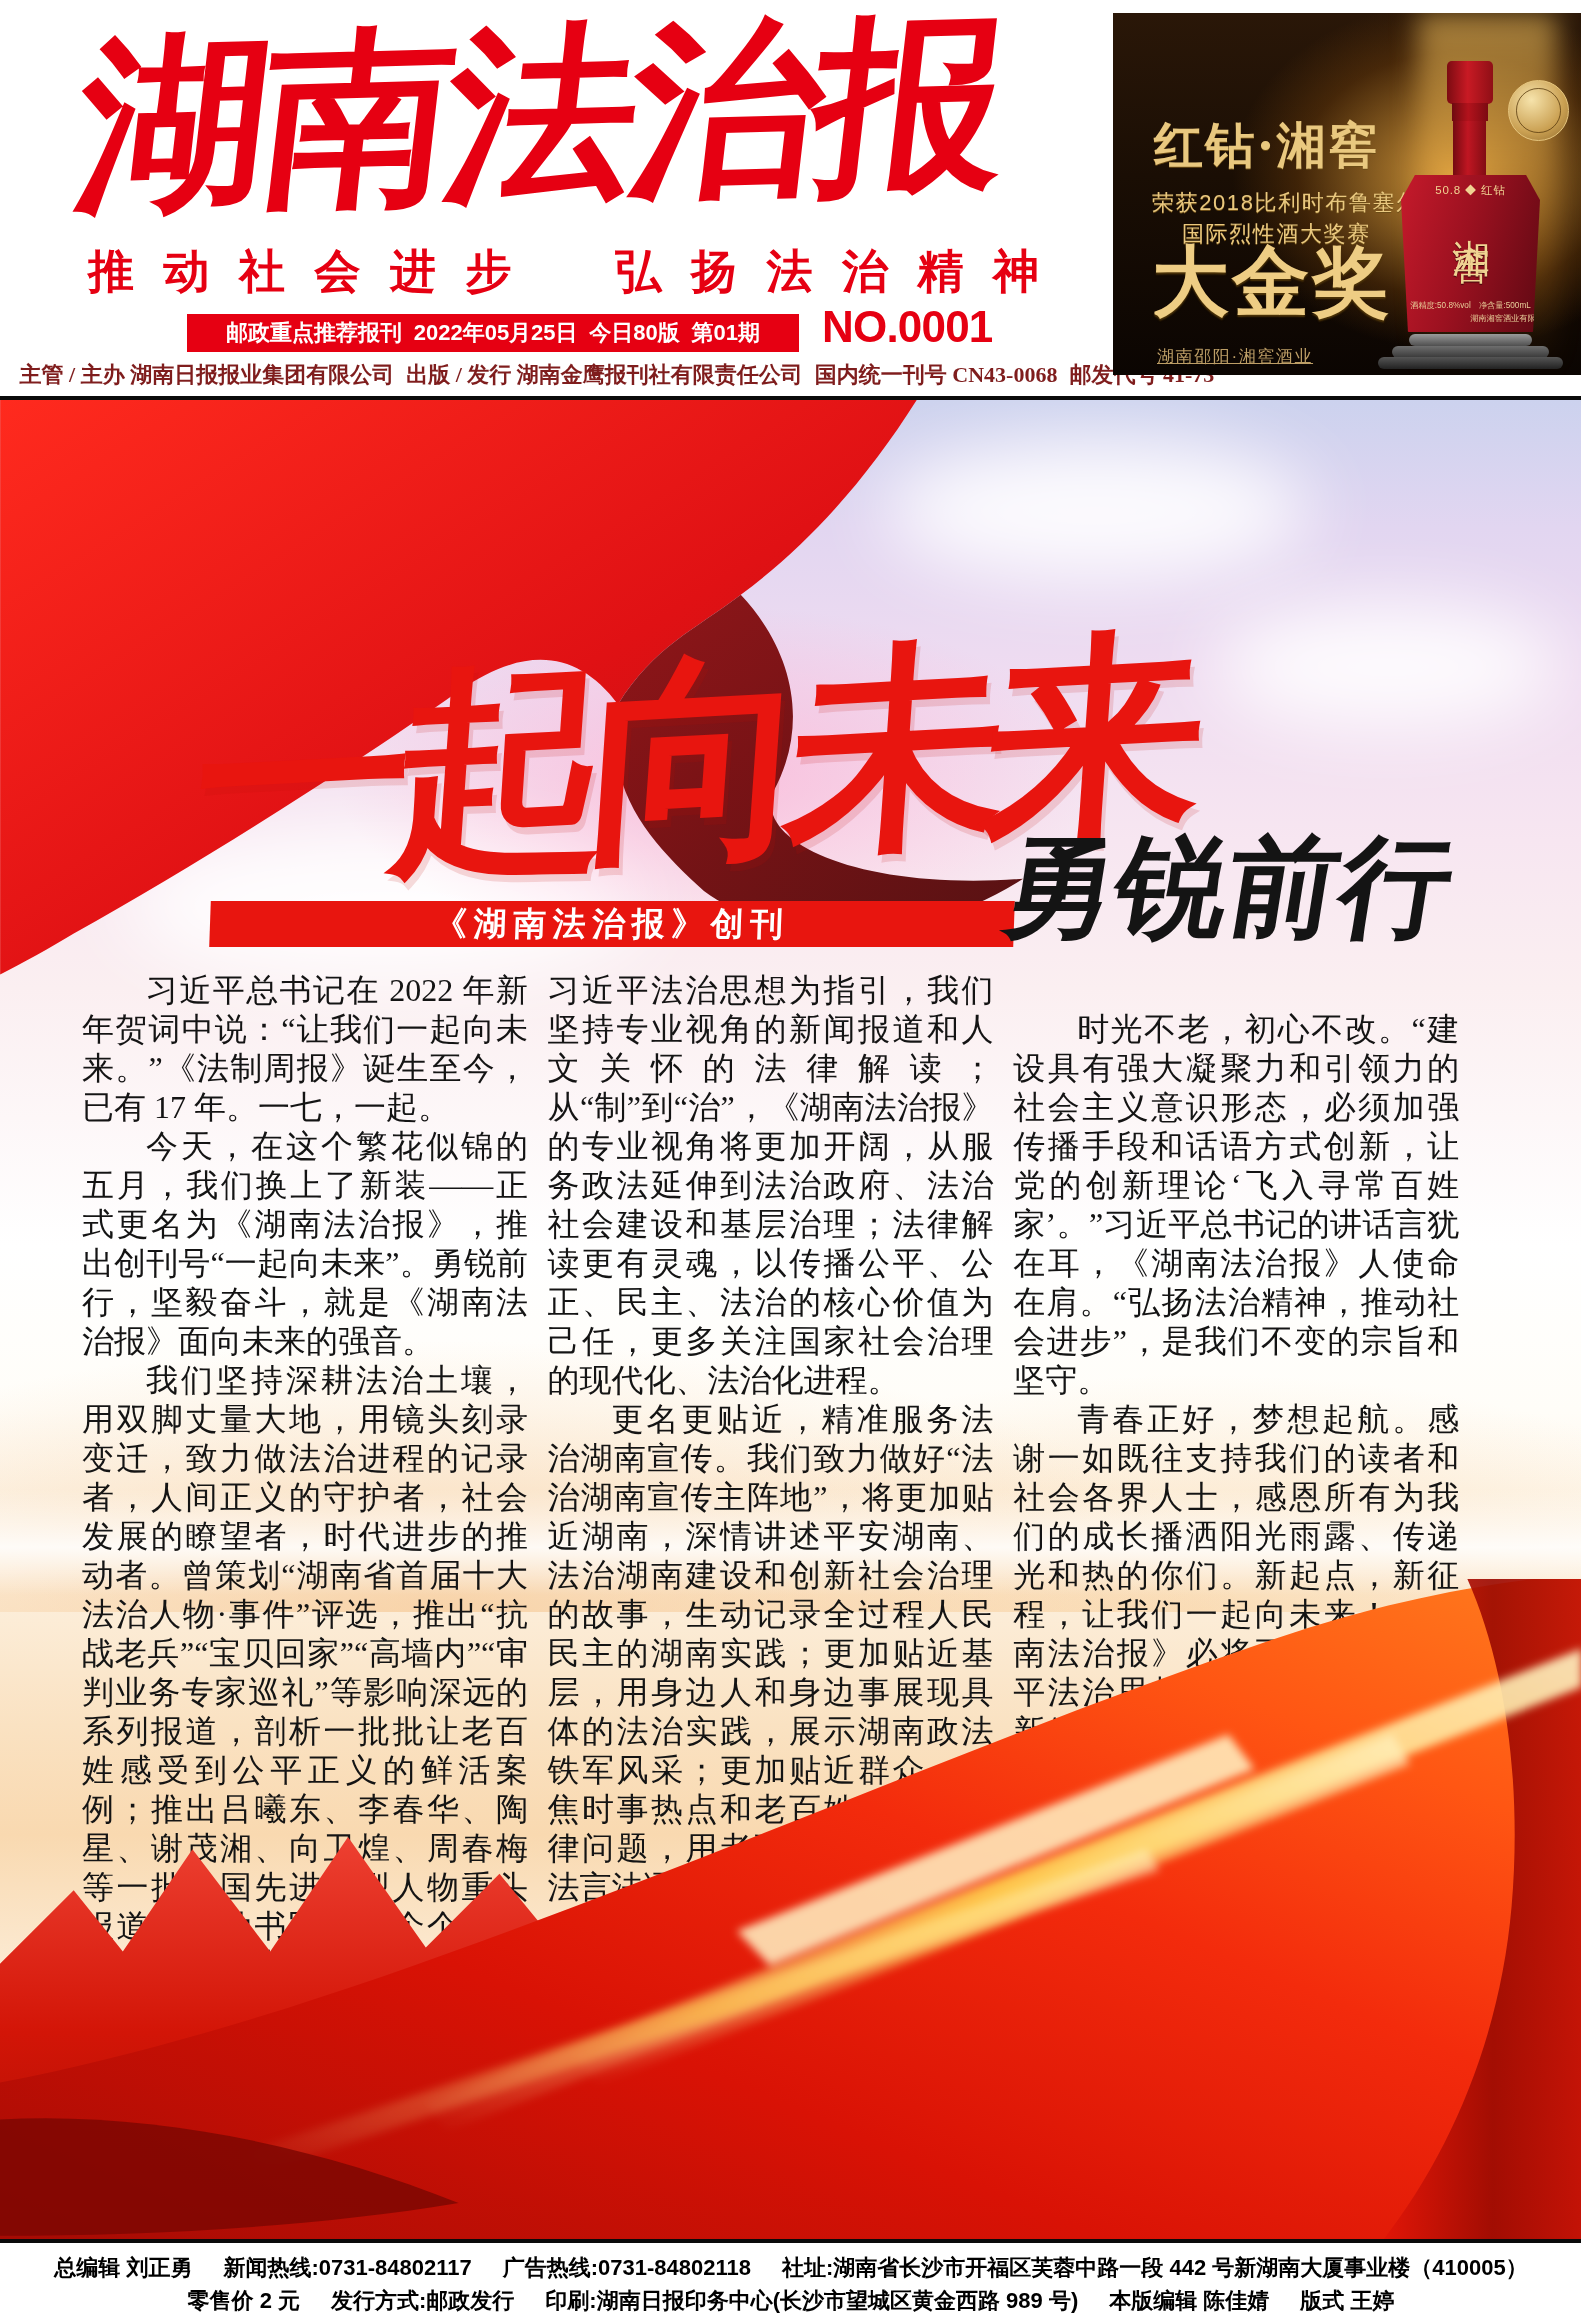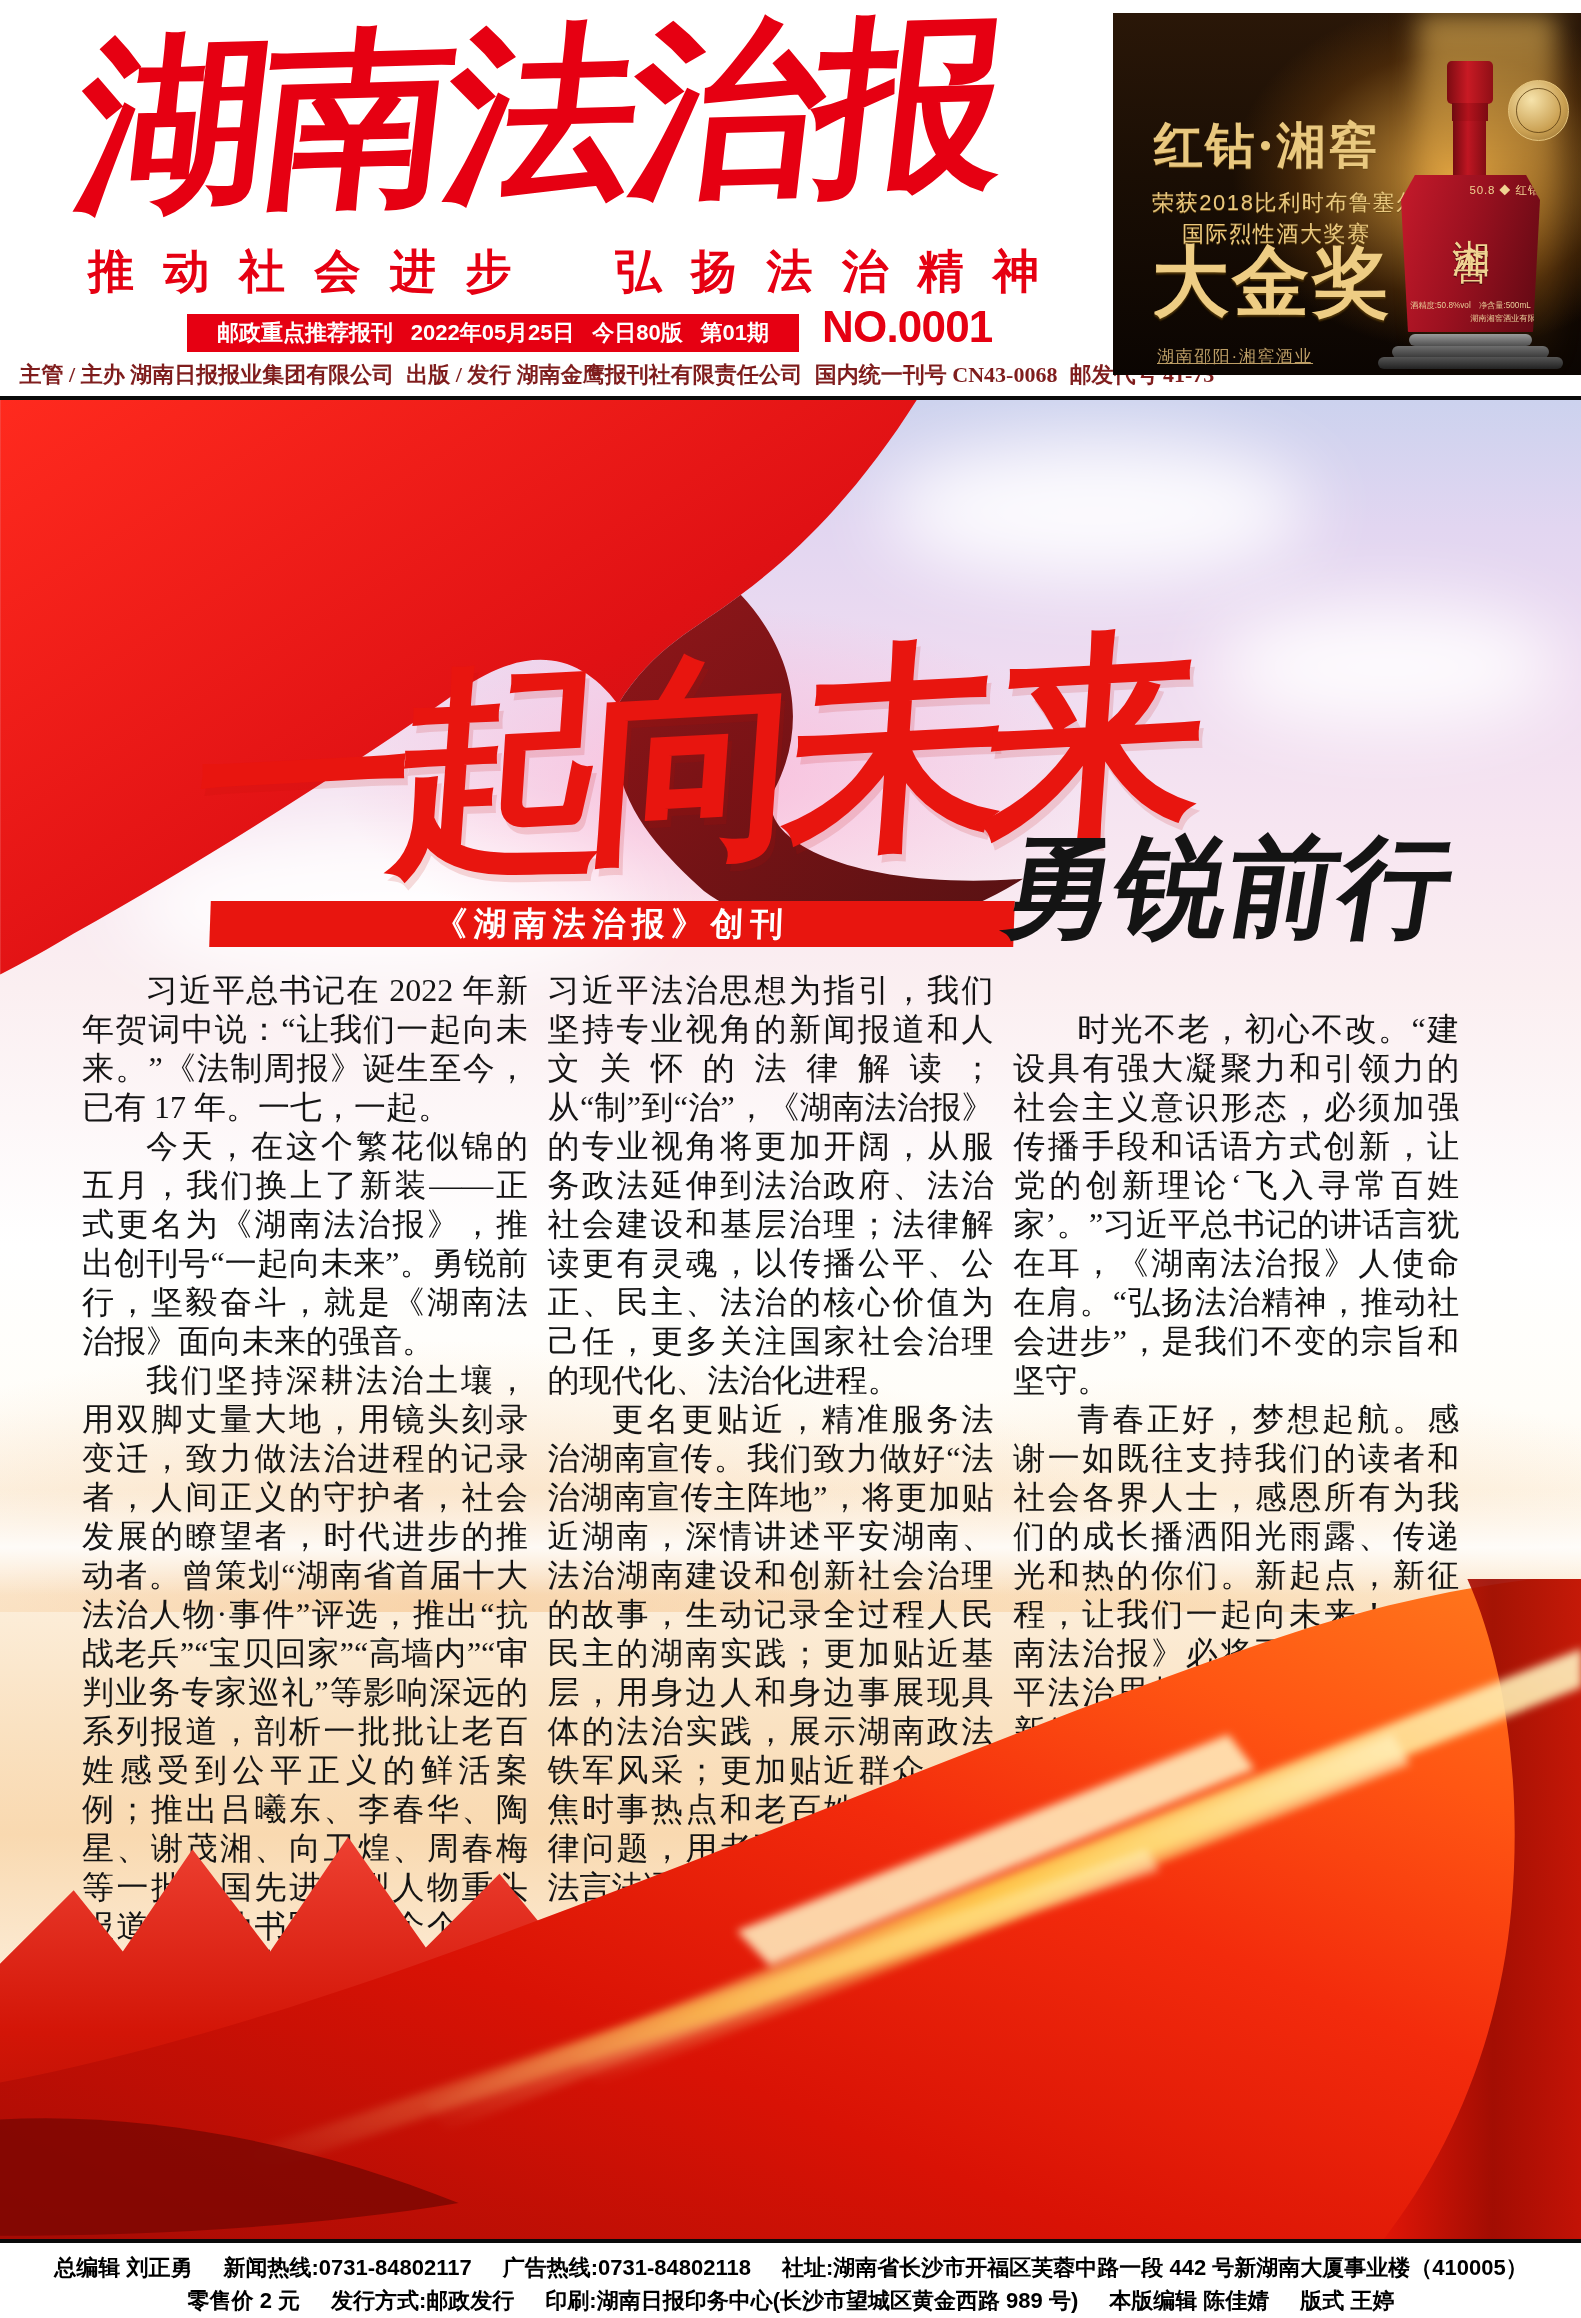--- a/index.html
+++ b/index.html
@@ -9,21 +9,21 @@
   
   .masthead-title{position:absolute;left:79px;top:18px;width:1023px;height:221px;
     font-family:"DejaVu Serif","Liberation Serif",serif;font-weight:bold;
     font-size:190px;line-height:215px;color:#e60012;white-space:nowrap;
     transform:skewX(-8deg) rotate(-1.5deg);transform-origin:left center;letter-spacing:-6.5px;}
   .slogan{position:absolute;left:88px;top:246px;width:951px;display:flex;justify-content:space-between;
     color:#e60012;font-weight:900;font-size:46px;line-height:51px;}
   .slogan span{letter-spacing:29.5px;margin-right:-29.5px;white-space:nowrap;}
   .info-bar{position:absolute;left:187px;top:314px;width:612px;height:38px;background:#e60012;
     color:#fff;display:flex;align-items:center;justify-content:space-between;
-    padding:0 30px;box-sizing:border-box;font-weight:bold;font-size:22px;white-space:nowrap;}
+    padding:0 39px;box-sizing:border-box;font-weight:bold;font-size:22px;white-space:nowrap;}
   .issue-no{position:absolute;left:822px;top:305px;color:#e60012;font-weight:900;
     font-size:44px;line-height:44px;letter-spacing:-0.8px;}
   .publisher-line{position:absolute;left:19.6px;top:360px;width:1089px;display:flex;gap:12px;
     font-family:"Liberation Serif","DejaVu Serif",serif;font-weight:bold;font-size:22px;
     color:#7f1d1d;white-space:nowrap;}
   .top-divider{position:absolute;left:0;top:396px;width:1582px;height:4.1px;background:#0a0a0a;}
 
   
   .ad{position:absolute;left:1113px;top:13px;width:449px;height:362px;overflow:hidden;
     background:
@@ -48,21 +48,21 @@
   .bottle-area{position:absolute;left:265px;top:33px;width:185px;height:326px;}
   .b-cap{position:absolute;left:69px;top:14.7px;width:46px;height:43px;border-radius:4.9px;
       background:linear-gradient(90deg,#7c0b12,#c81a24 45%,#8f0f16);}
   .b-collar{position:absolute;left:74px;top:57px;width:36px;height:18px;
       background:linear-gradient(90deg,#6e0a10,#b3121c 45%,#7c0b12);}
   .b-neck{position:absolute;left:75px;top:75px;width:33px;height:56px;
       background:linear-gradient(90deg,#740a11,#c01622 45%,#820d14);}
   .b-body{position:absolute;left:23px;top:129px;width:139px;height:157px;border-radius:8.2px;
       background:linear-gradient(105deg,#c51a2b 0%,#9c1120 45%,#5f0913 100%);
       clip-path:polygon(10% 0,90% 0,100% 16%,95% 100%,5% 100%,0 16%);}
-  .b-shoulder{position:absolute;left:0;top:8.2px;width:100%;text-align:right;
+  .b-shoulder{position:absolute;left:0;top:8.2px;width:100%;text-align:center;
       font-size:11.5px;color:#f0d392;letter-spacing:0.8px;}
   .b-name{position:absolute;left:50%;top:34px;transform:translateX(-50%);
       writing-mode:vertical-rl;font-family:"DejaVu Serif",serif;font-size:38px;
       color:#f0d392;letter-spacing:4.9px;text-shadow:0 0.8px 0.8px #3f0308;}
   .b-spec{position:absolute;left:0;bottom:21px;width:100%;text-align:center;font-size:8.2px;color:#e8cf9a;}
   .b-maker{position:absolute;left:12px;bottom:8.2px;width:100%;text-align:right;font-size:8.2px;color:#e8cf9a;}
   .ped{position:absolute;border-radius:6.5px;}
   .ped1{left:31px;top:288px;width:123px;height:11.5px;background:linear-gradient(180deg,#9a9a9a,#4f4f4f);}
   .ped2{left:14px;top:300px;width:157px;height:11.5px;background:linear-gradient(180deg,#6e6e6e,#383838);}
   .ped3{left:0;top:311px;width:185px;height:12.3px;background:linear-gradient(180deg,#555,#222);}

